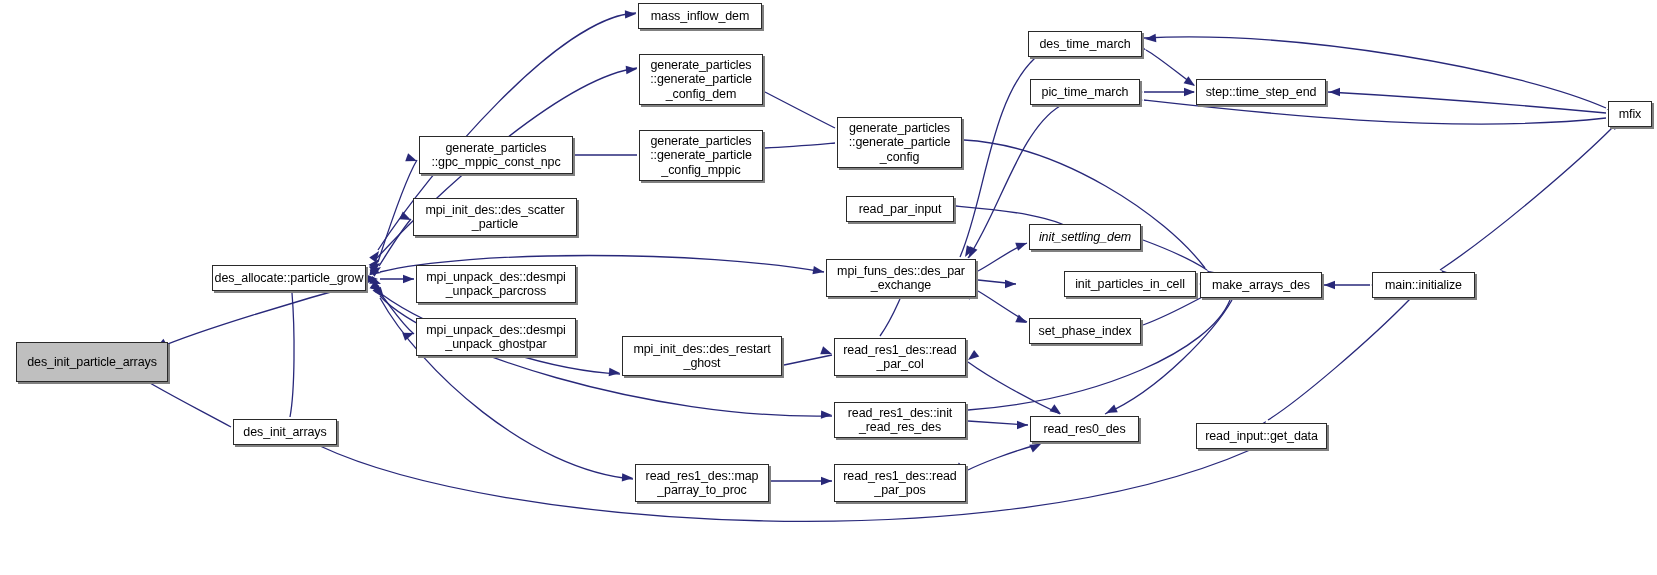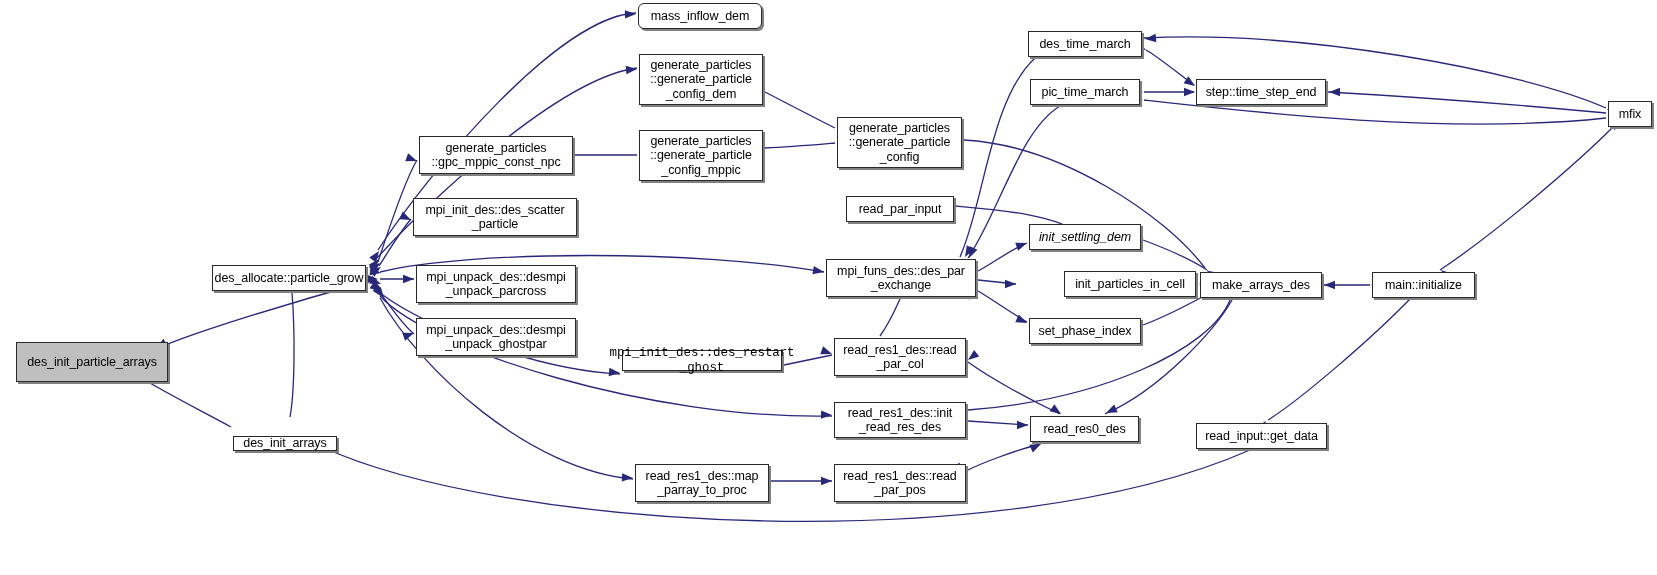--- a/index.html
+++ b/index.html
@@ -178,22 +178,22 @@
         <polygon points="0,0 11,-4.2 11,4.2" class="arrow-head" transform="translate(1195,86) rotate(215)"></polygon>
         <polygon points="0,0 11,-4.2 11,4.2" class="arrow-head" transform="translate(1195,92) rotate(180)"></polygon>
         <polygon points="0,0 11,-4.2 11,4.2" class="arrow-head" transform="translate(965,257) rotate(300)"></polygon>
         <polygon points="0,0 11,-4.2 11,4.2" class="arrow-head" transform="translate(969,258) rotate(295)"></polygon>
       </g>
   </svg>
 
   <div id="nodes-layer">
       <div class="node highlight" style="left: 16px; top: 342px; width: 152px; height: 40px;">des_init_particle_arrays</div>
       <div class="node" style="left: 212px; top: 265px; width: 154px; height: 26px;">des_allocate::particle_grow</div>
-      <div class="node" style="left: 233px; top: 419px; width: 104px; height: 15px; margin-top: 17px;">des_init_arrays</div>
-      <div class="node" style="left: 638px; top: 3px; width: 124px; height: 26px; border-radius: 6px;">mass_inflow_dem</div>
+      <div class="node" style="left: 233px; top: 419px; width: 104px; height: 26px;">des_init_arrays</div>
+      <div class="node" style="left: 638px; top: 3px; width: 124px; height: 26px;">mass_inflow_dem</div>
       <div class="node" style="left: 639px; top: 54px; width: 124px; height: 51px;">generate_particles
 ::generate_particle
 _config_dem</div>
       <div class="node" style="left: 419px; top: 136px; width: 154px; height: 38px;">generate_particles
 ::gpc_mppic_const_npc</div>
       <div class="node" style="left: 639px; top: 130px; width: 124px; height: 51px;">generate_particles
 ::generate_particle
 _config_mppic</div>
       <div class="node" style="left: 837px; top: 117px; width: 125px; height: 51px;">generate_particles
 ::generate_particle
@@ -203,21 +203,21 @@
       <div class="node" style="left: 846px; top: 196px; width: 108px; height: 26px;">read_par_input</div>
       <div class="node" style="left: 416px; top: 265px; width: 160px; height: 38px;">mpi_unpack_des::desmpi
 _unpack_parcross</div>
       <div class="node" style="left: 416px; top: 318px; width: 160px; height: 38px;">mpi_unpack_des::desmpi
 _unpack_ghostpar</div>
       <div class="node" style="left: 826px; top: 259px; width: 150px; height: 38px;">mpi_funs_des::des_par
 _exchange</div>
       <div class="node" style="left: 1029px; top: 224px; width: 112px; height: 26px; font-style: italic;">init_settling_dem</div>
       <div class="node" style="left: 1018px; top: 271px; width: 132px; height: 26px; margin-left: 46px;">init_particles_in_cell</div>
       <div class="node" style="left: 1029px; top: 318px; width: 112px; height: 26px;">set_phase_index</div>
-      <div class="node" style="left: 622px; top: 350px; width: 160px; height: 21px; font-family: Liberation Mono, monospace;">mpi_init_des::des_restart
+      <div class="node" style="left: 622px; top: 336px; width: 160px; height: 40px;">mpi_init_des::des_restart
 _ghost</div>
       <div class="node" style="left: 834px; top: 338px; width: 132px; height: 38px;">read_res1_des::read
 _par_col</div>
       <div class="node" style="left: 834px; top: 402px; width: 132px; height: 36px;">read_res1_des::init
 _read_res_des</div>
       <div class="node" style="left: 635px; top: 464px; width: 134px; height: 38px;">read_res1_des::map
 _parray_to_proc</div>
       <div class="node" style="left: 834px; top: 464px; width: 132px; height: 38px;">read_res1_des::read
 _par_pos</div>
       <div class="node" style="left: 1030px; top: 416px; width: 109px; height: 26px;">read_res0_des</div>

